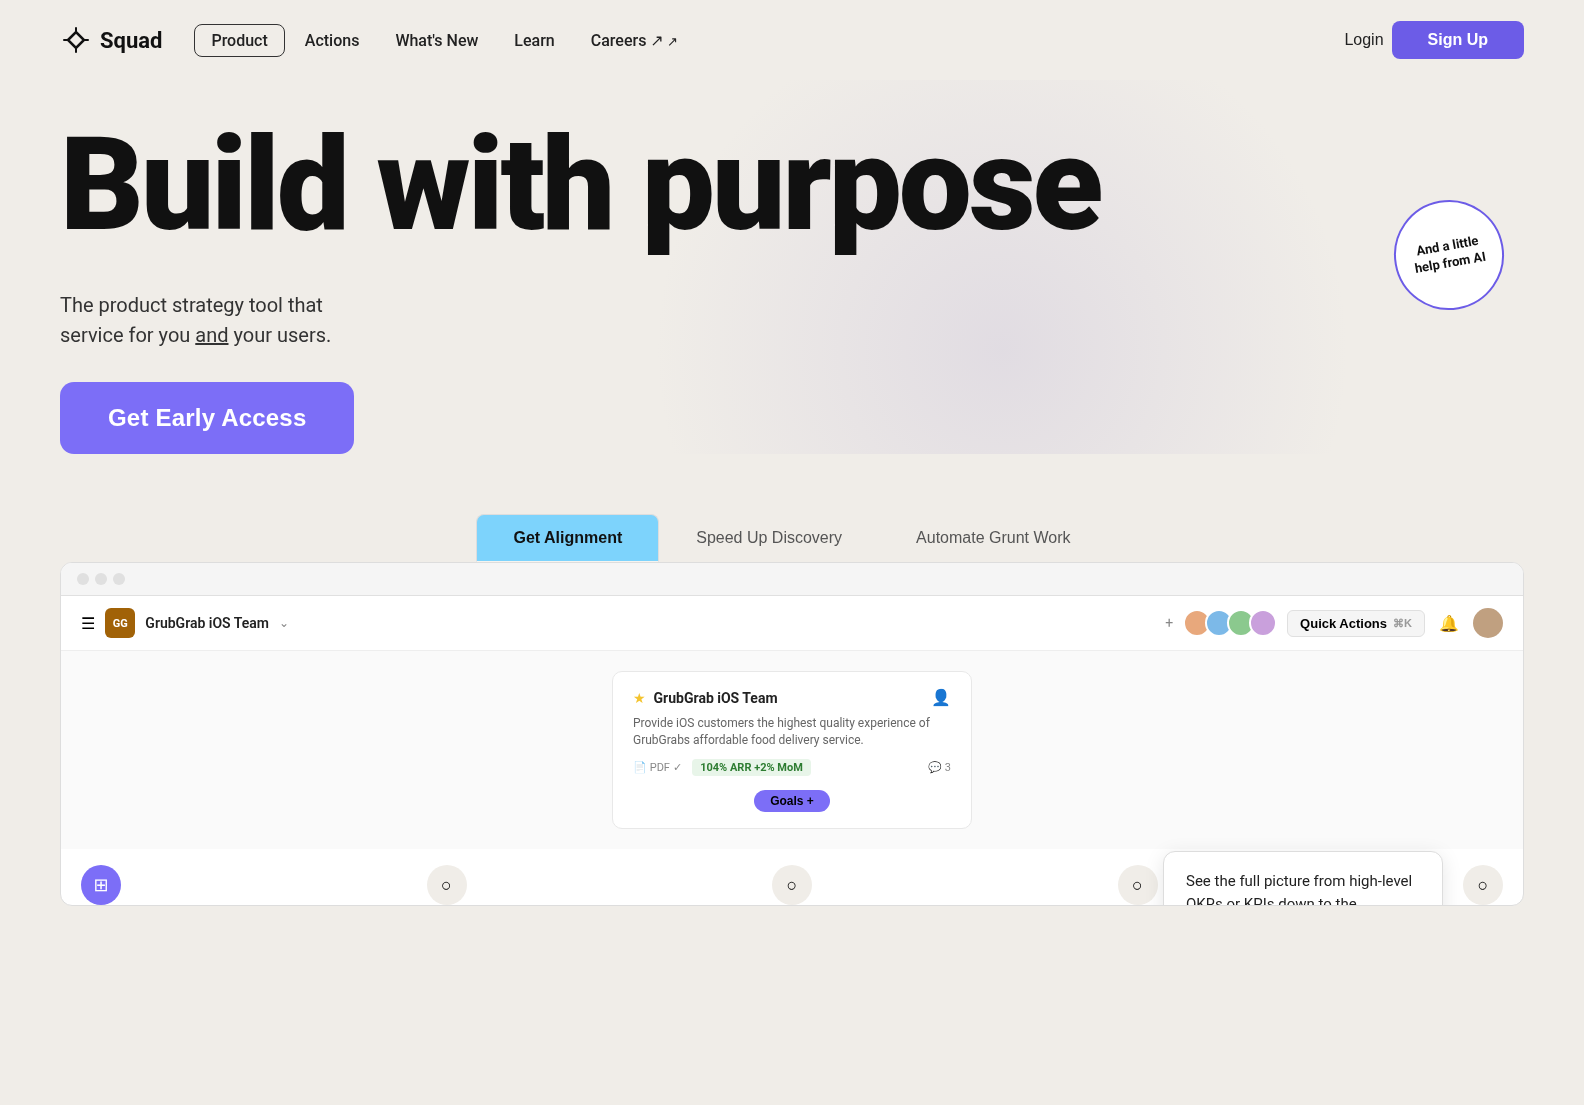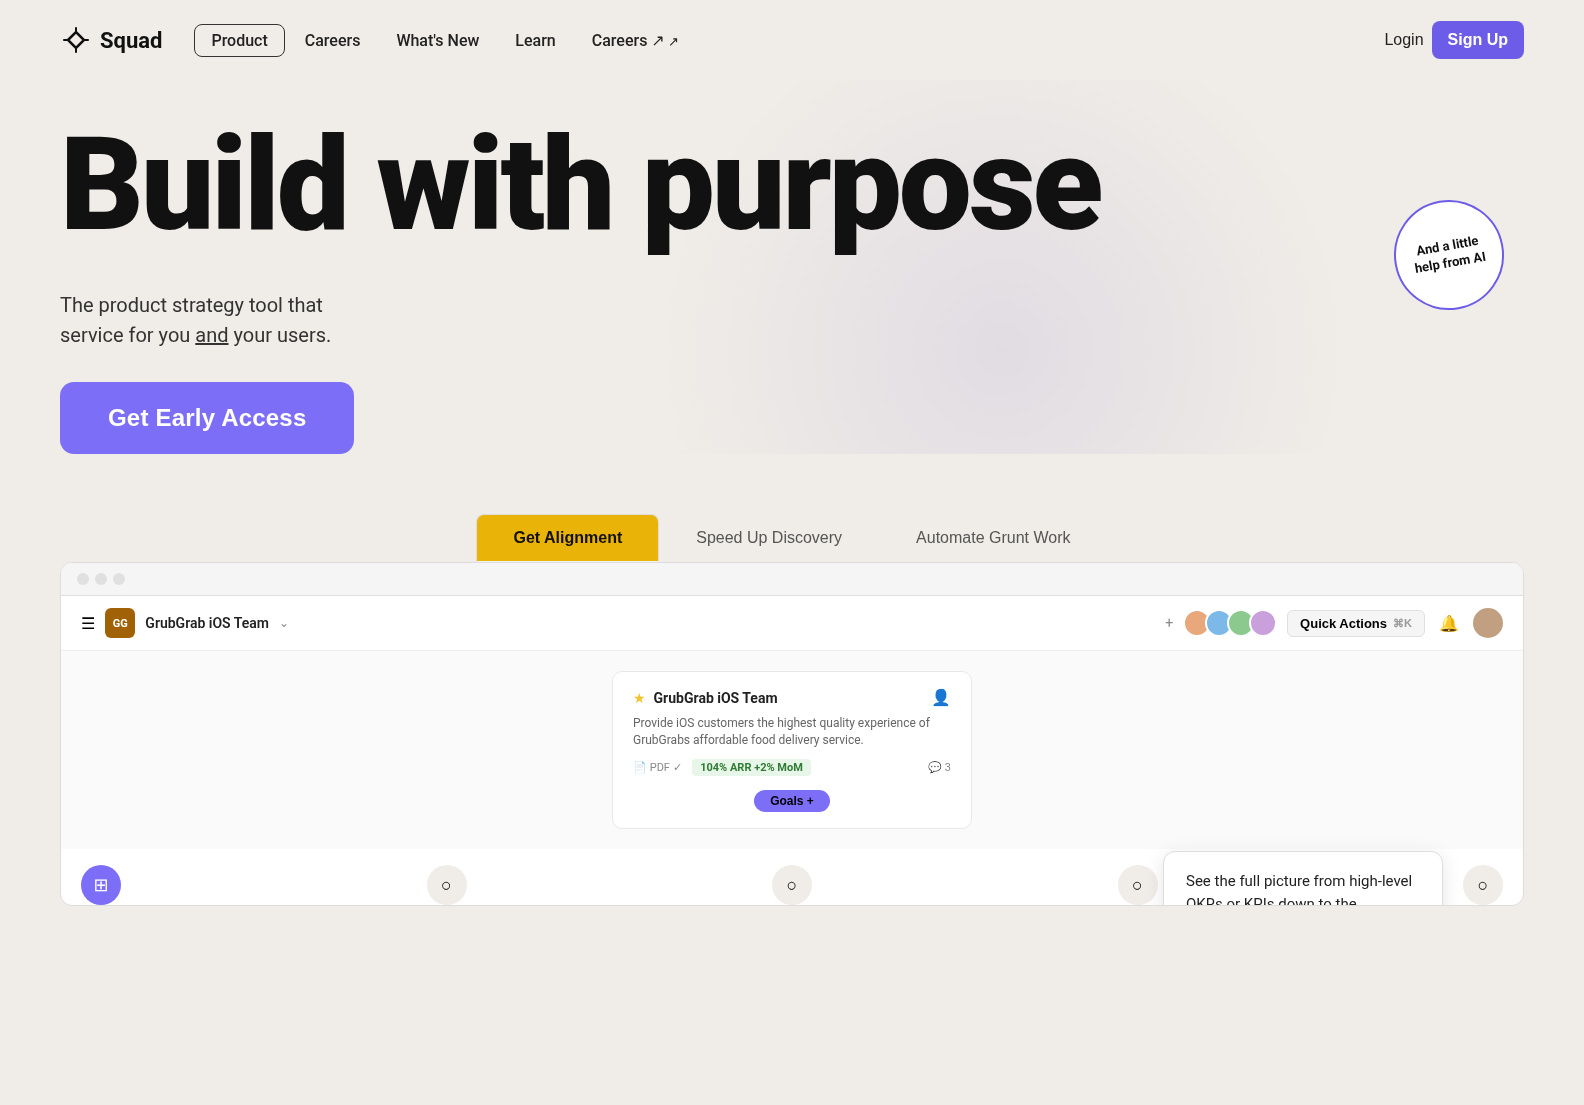--- a/index.html
+++ b/index.html
@@ -77,21 +77,21 @@
       cursor: pointer;
       background: none;
       border: none;
       font-weight: 500;
     }
 
     .signup-btn {
       background: #6c5ce7;
       color: white;
       border: none;
-      padding: 10px 16px;
+      padding: 10px 36px;
       border-radius: 8px;
       font-size: 16px;
       font-weight: 600;
       cursor: pointer;
     }
 
     
     .hero {
       position: relative;
       padding: 40px 60px 0 60px;
@@ -188,21 +188,21 @@
       font-size: 16px;
       font-weight: 500;
       color: #555;
       cursor: pointer;
       border: 1px solid transparent;
       border-radius: 8px 8px 0 0;
       background: transparent;
     }
 
     .tab.active {
-      background: #eab308;
+      background: #7dd3fc;
       border: 1px solid #ddd;
       border-bottom: 1px solid #f5f4f0;
       color: #111;
       font-weight: 600;
     }
 
     
     .browser-mockup {
       margin: 0 60px;
       background: white;
@@ -457,21 +457,21 @@
       <path d="M16 8 L16 4" stroke="#111" stroke-width="2" stroke-linecap="round"></path>
       <path d="M24 16 L28 16" stroke="#111" stroke-width="2" stroke-linecap="round"></path>
       <path d="M16 24 L16 28" stroke="#111" stroke-width="2" stroke-linecap="round"></path>
       <path d="M8 16 L4 16" stroke="#111" stroke-width="2" stroke-linecap="round"></path>
     </svg>
     <span>Squad</span>
   </a>
 
   <div class="nav-links">
     <a class="nav-item active">Product</a>
-    <a class="nav-item">Careers</a>
+    <a class="nav-item">Actions</a>
     <a class="nav-item">What's New</a>
     <a class="nav-item">Learn</a>
     <a class="nav-item has-arrow">Careers ↗</a>
   </div>
 
   <div class="nav-right">
     <button class="login-btn">Login</button>
     <button class="signup-btn">Sign Up</button>
   </div>
 </nav>

